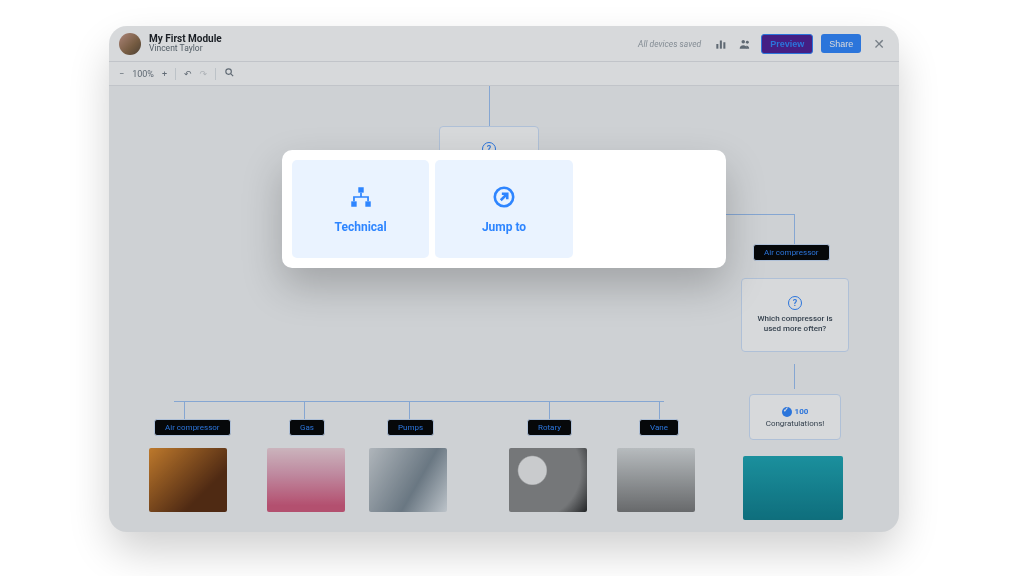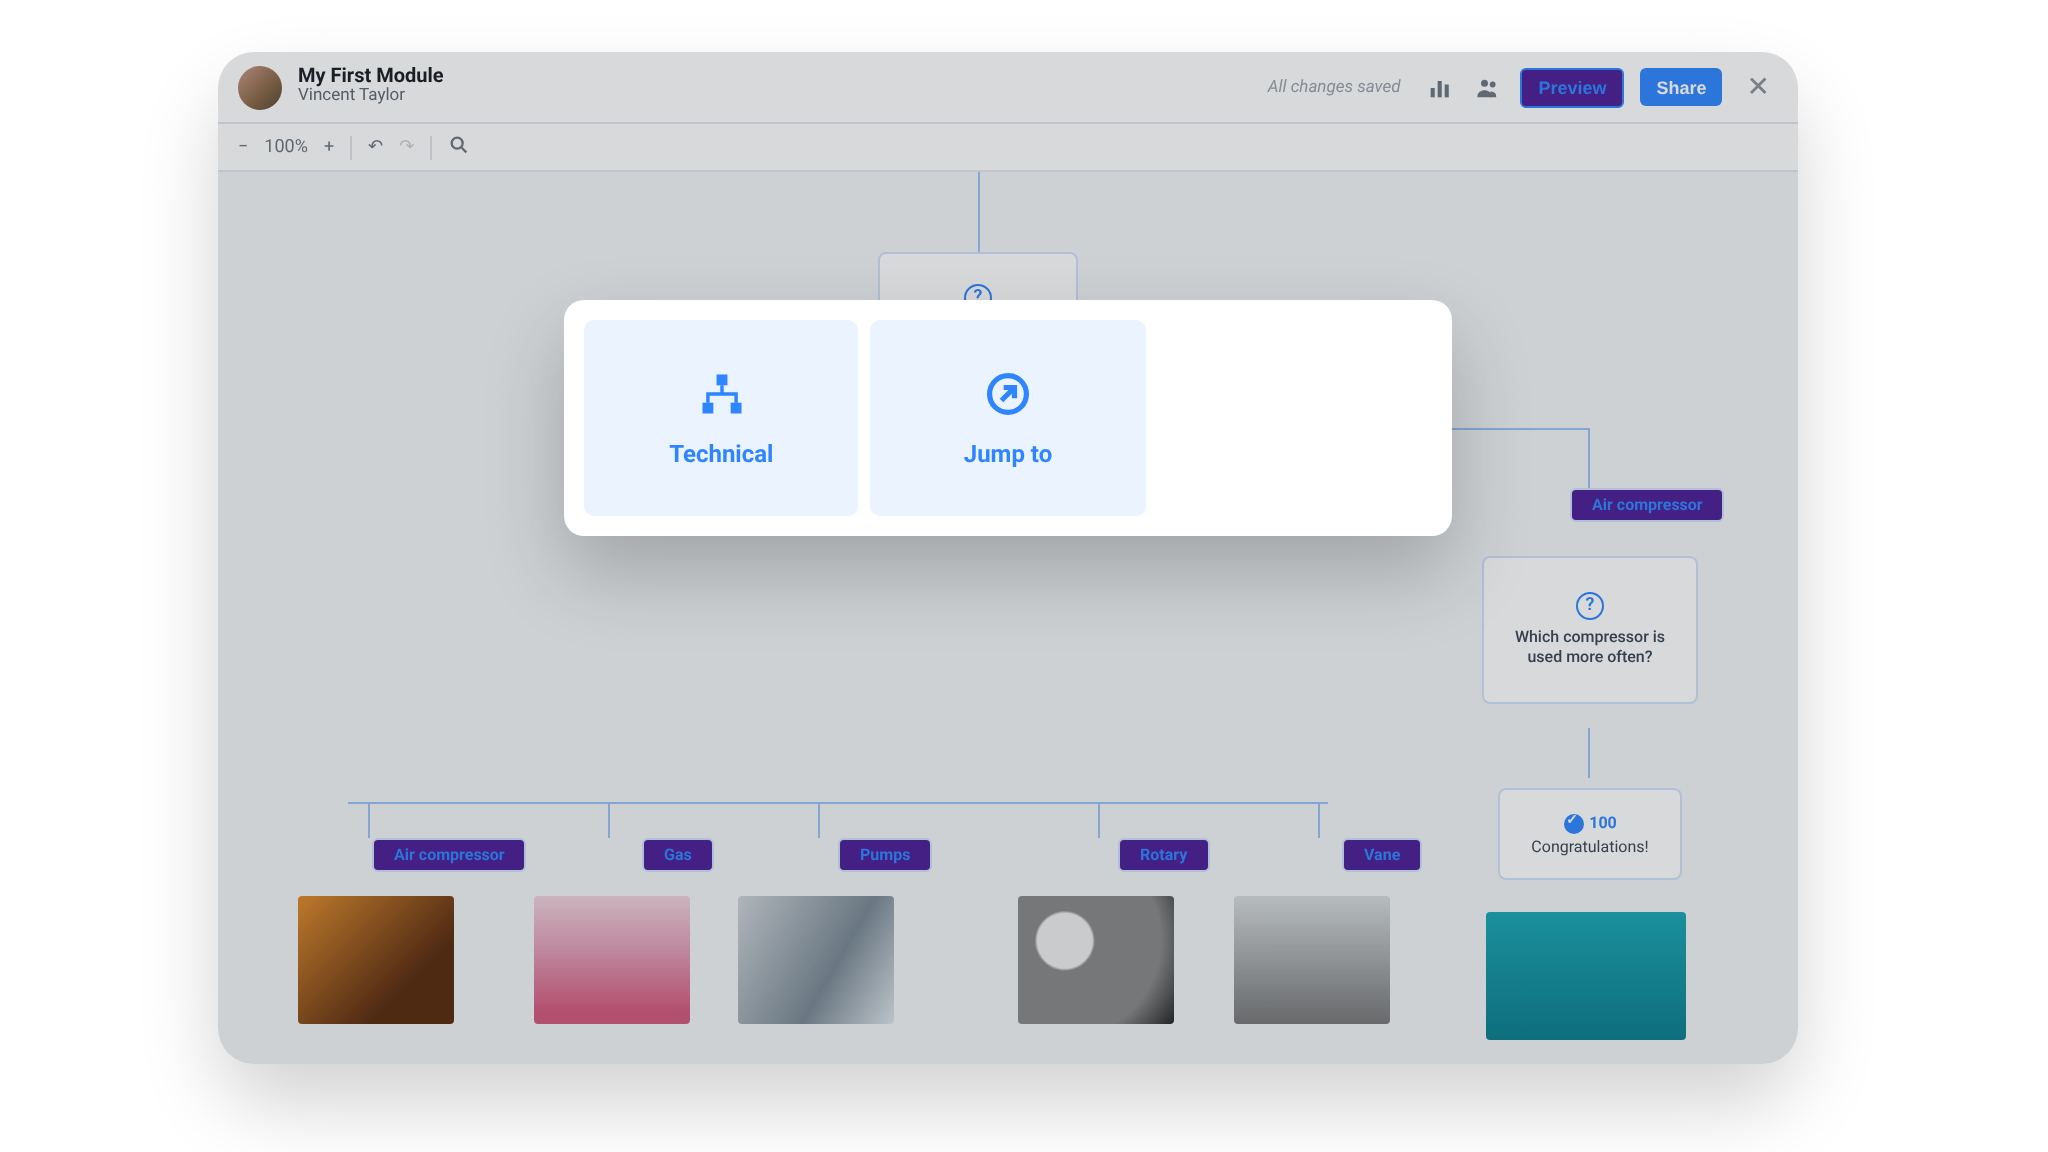--- a/index.html
+++ b/index.html
@@ -48,40 +48,40 @@
   .tb-spacer { flex: 1; }
   .saved { font-size: 8.5px; font-style: italic; color: #9aa2a9; margin-right: 4px; }
   .tb-icon { width: 16px; height: 16px; color: #6d7780; display:flex; align-items:center; justify-content:center; }
   .tb-icon svg { width: 14px; height: 14px; }
   .btn-outline {
     border: 1px solid #2e85ff; color: #2e85ff; background: #4c1d95;
     font-size: 9px; font-weight: 600; padding: 4px 8px; border-radius: 3px;
   }
   .btn-primary {
     background: #2e85ff; color: #fff; border: none;
-    font-size: 9px; font-weight: 700; padding: 4.5px 8px; border-radius: 3px;
+    font-size: 9px; font-weight: 400; padding: 4.5px 8px; border-radius: 3px;
   }
   .close-x { color: #8a9299; font-size: 14px; padding: 0 4px; }
   .zoombar {
     display: flex; align-items: center; gap: 8px;
     height: 24px; padding: 0 10px;
     background:#fff; border-bottom:1px solid #e4e6ea;
     color:#6d7780; font-size:9px;
   }
   .zb-div { width:1px; height:12px; background:#dfe3e7; }
   .canvas { position: relative; width: 100%; height: calc(100% - 60px); }
   .node {
     position: absolute; background: #fff; border:1px solid #cfe1fb;
     border-radius:4px; display:flex; flex-direction:column; align-items:center;
     justify-content:center; font-size:8px; color:#2e85ff; font-weight:600;
     padding:4px 6px;
   }
   .chip {
-    position:absolute; background:#4c1d95; border:1px solid #cfe1fb; border-radius:3px;
-    font-size:8px; color:#2e85ff; font-weight:700; padding:3px 10px;margin-left:32px;
+    position:absolute; background:#000000; border:1px solid #cfe1fb; border-radius:3px;
+    font-size:8px; color:#2e85ff; font-weight:400; padding:3px 10px;
   }
   .q-icon { width:14px; height:14px; border:1.5px solid #2e85ff; border-radius:50%;
     display:flex; align-items:center; justify-content:center; font-size:9px; margin-bottom:4px;}
   .thumb { position:absolute; width:78px; height:64px; background:#888; border-radius:2px; overflow:hidden;}
   .line { position:absolute; background:#9cc1f5; }
   .lh { height:1px; }
   .lv { width:1px; }
   .score { display:flex; align-items:center; gap:3px; color:#2e85ff; font-size:8px; font-weight:700;}
   .check-badge{ width:10px;height:10px;background:#2e85ff;border-radius:50%; position:relative;}
   .check-badge:after{content:"✓"; color:#fff; font-size:7px; position:absolute; left:1.5px; top:-1px;}
@@ -118,21 +118,21 @@
 <div class="tablet-frame">
   <div class="screen">
 
     <div class="topbar">
       <div class="avatar"></div>
       <div class="title-block">
         <span class="t">My First Module</span>
         <span class="s">Vincent Taylor</span>
       </div>
       <div class="tb-spacer"></div>
-      <span class="saved">All changes saved</span>
+      <span class="saved">All devices saved</span>
       <span class="tb-icon">
         <svg viewBox="0 0 24 24" fill="currentColor">
             <rect x="4" y="12" width="3.5" height="8"></rect>
             <rect x="10" y="6" width="3.5" height="14"></rect>
             <rect x="16" y="9" width="3.5" height="11"></rect>
           </svg>
       </span>
       <span class="tb-icon">
         <svg viewBox="0 0 24 24" fill="currentColor">
             <circle cx="9" cy="8" r="3"></circle>

